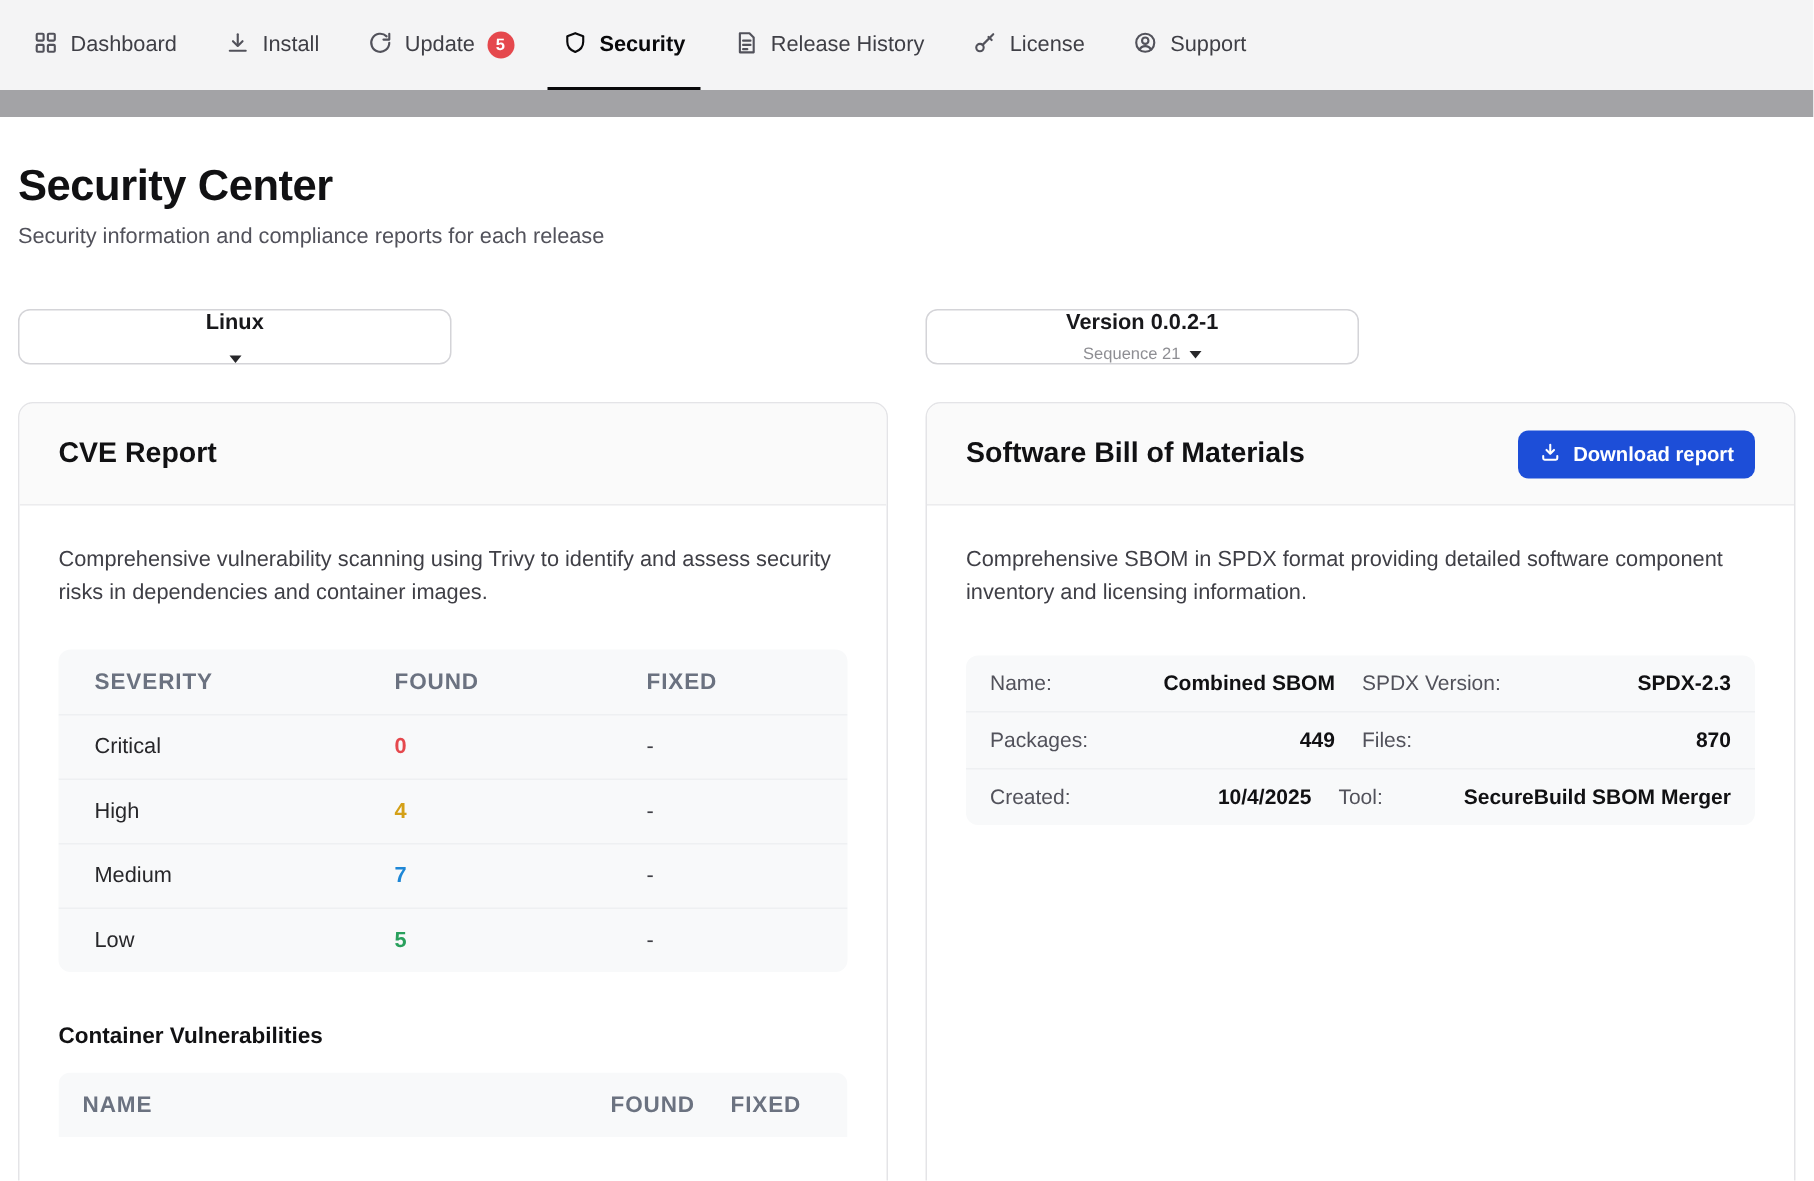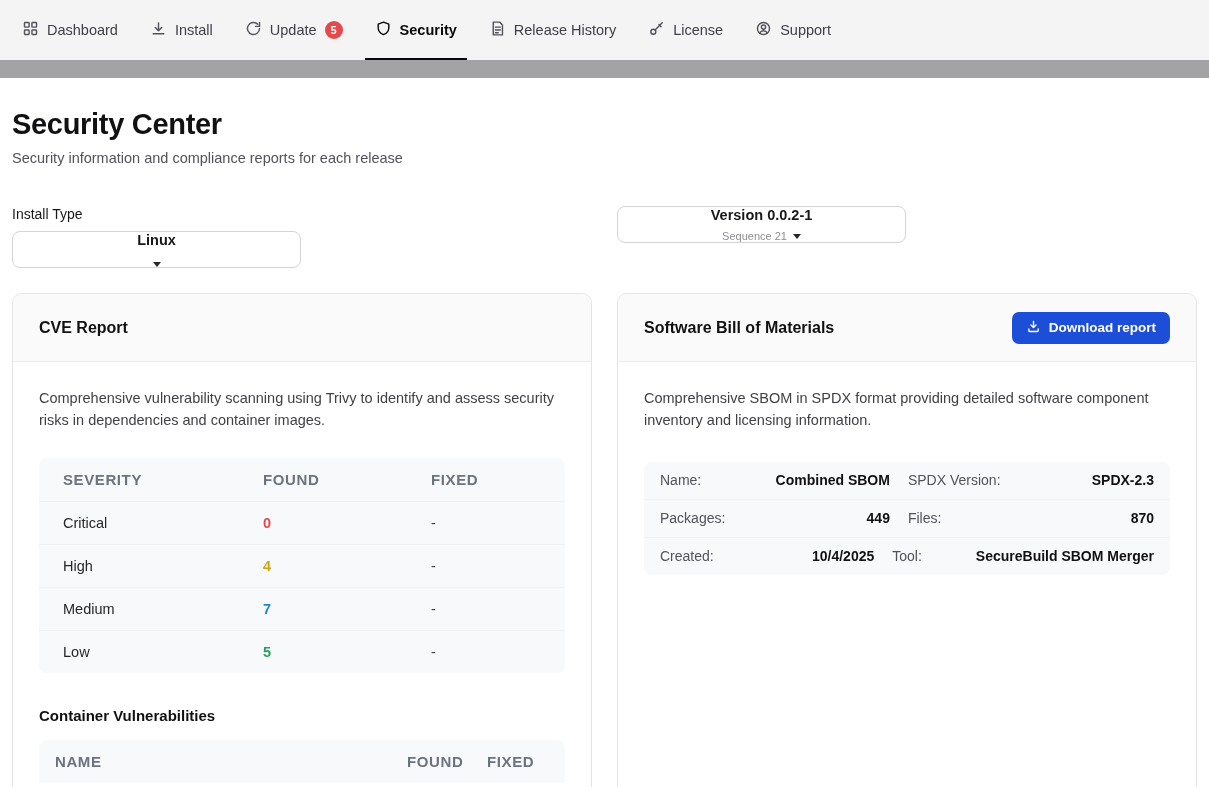--- a/index.html
+++ b/index.html
@@ -117,21 +117,21 @@
   }
   .card-header {
     background: #fafafa;
     border-bottom: 1px solid #ececee;
     padding: 0 26px;
     height: 68px;
     display: flex;
     align-items: center;
     justify-content: space-between;
   }
-  .card-title { font-size: 16px; font-weight: 600; color: #111113; }
+  .card-title { font-size: 19px; font-weight: 600; color: #111113; }
   .card-body { padding: 26px; }
   .card-desc {
     font-size: 14.5px;
     color: #3f3f46;
     line-height: 1.5;
     max-width: 520px;
   }
 
   
   .sev-table {
@@ -289,21 +289,20 @@
 
 <div class="gray-strip"></div>
 
 <main class="page">
 
   <h1 class="page-title">Security Center</h1>
   <div class="page-subtitle">Security information and compliance reports for each release</div>
 
   <section class="two-col filters">
     <div>
-      <div class="filter-label">Install Type</div>
       <div class="select">
         <span class="value">Linux</span>
         <span class="caret"></span>
       </div>
     </div>
     <div>
       <div class="select">
         <span class="value">Version 0.0.2-1</span>
         <span class="right">
           <span class="hint">Sequence 21</span>

